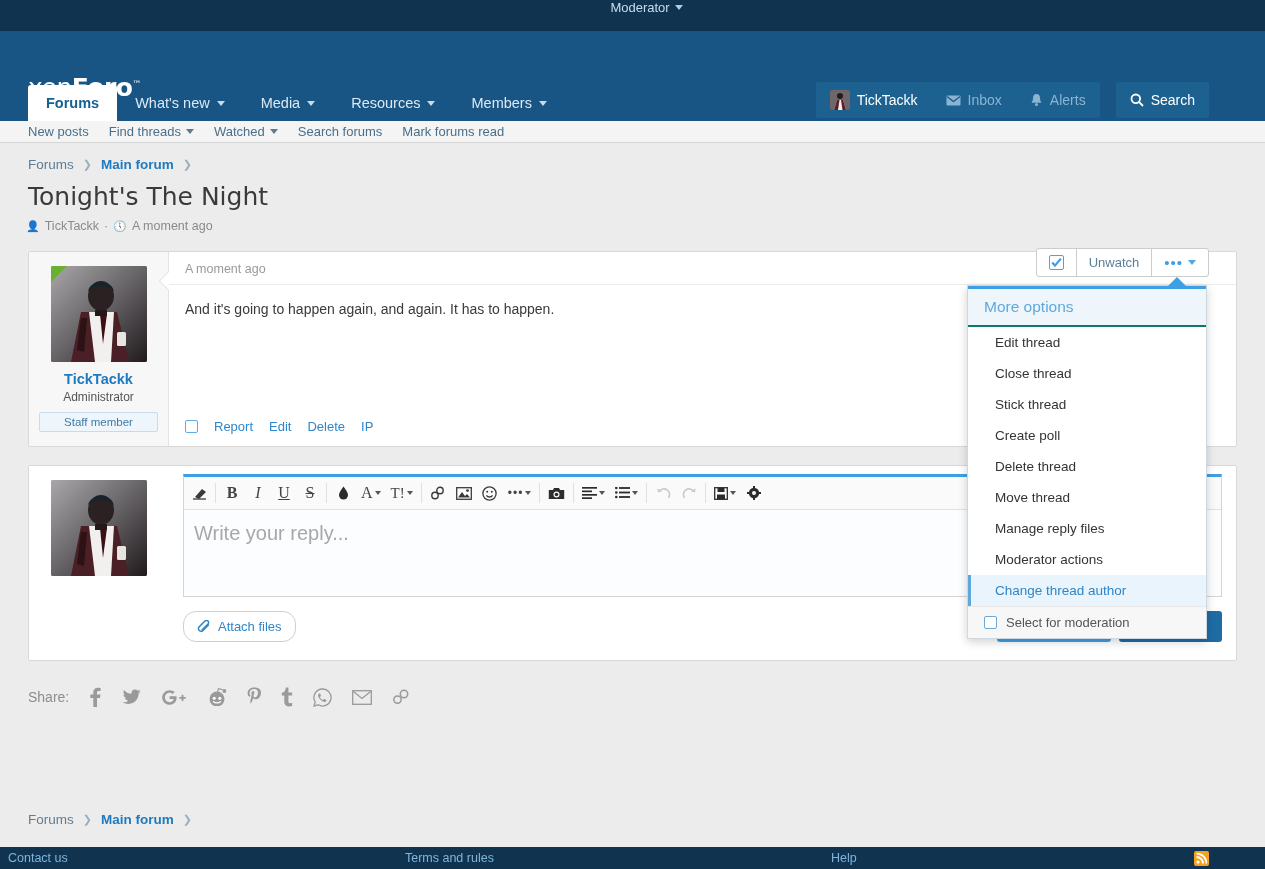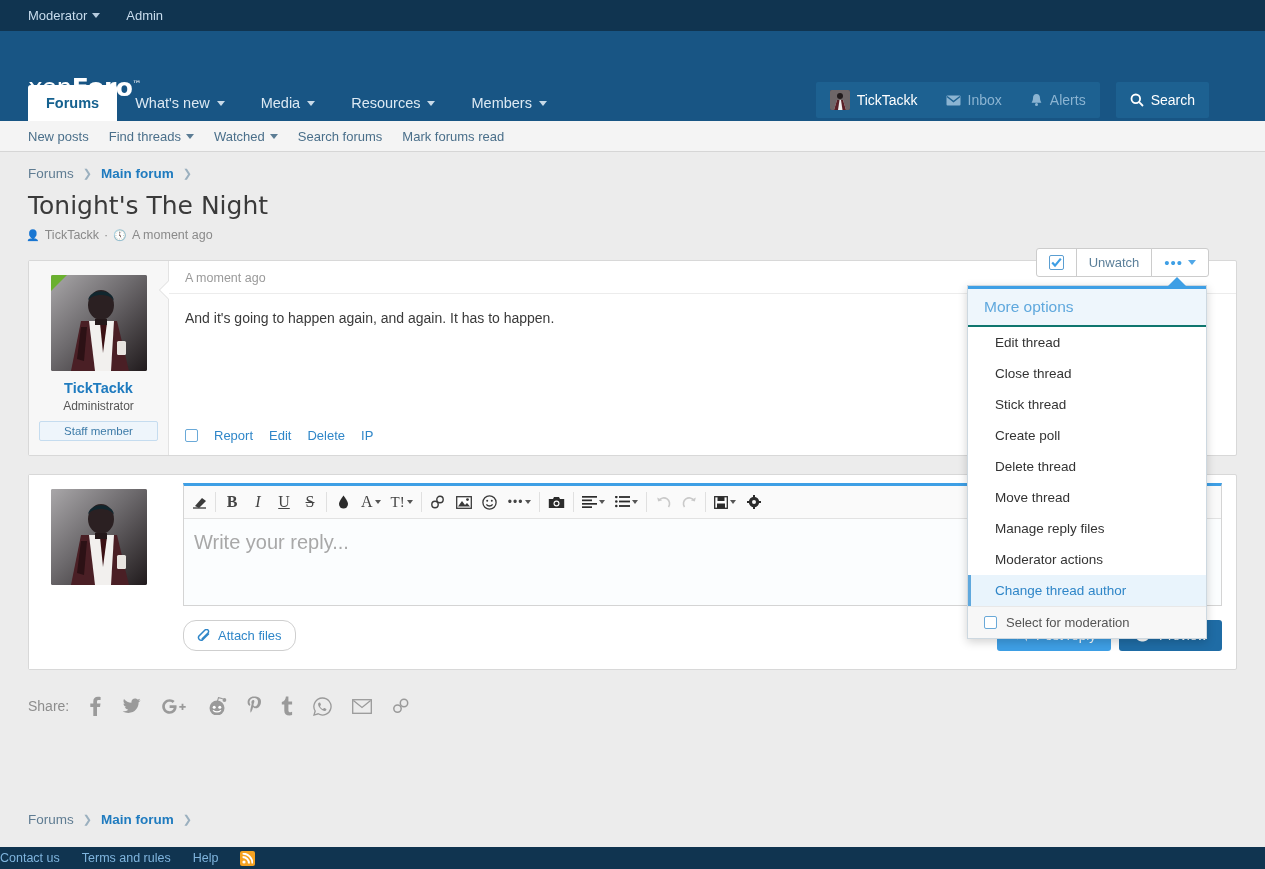--- a/index.html
+++ b/index.html
@@ -12,21 +12,21 @@
     background:#ececec;
     color:#333;
     overflow:hidden;
     position:relative;
   }
 
   
   .modbar {
     height:31px; background:#103450;
     display:flex; align-items:center;
-    padding-left:28px; gap:26px;
+    padding-left:28px; gap:26px;flex-direction:column;
   }
   .modbar a {
     color:#c8dced; font-size:13px; text-decoration:none;
     display:flex; align-items:center; gap:5px;
   }
   .caret-d {
     width:0;height:0;border-left:4px solid transparent;
     border-right:4px solid transparent;border-top:5px solid currentColor;
     display:inline-block; opacity:.9;
   }
@@ -67,21 +67,21 @@
   .navitem.strong { color:#fff; }
   .navitem.dim { color:#8bb4d2; }
   .navsearch { margin-left:16px; background:#1d6191; border-radius:2px; }
   .avatar-mini {
     width:20px;height:20px;border-radius:2px;overflow:hidden;
     background:#5a3a3a; flex:none;
   }
 
   
   .subnav {
-    background:#f4f4f4; height:31px; border-bottom:1px solid #d6d6d6;
+    background:#f4f4f4; height:22px; border-bottom:1px solid #d6d6d6;
     display:flex; align-items:center; padding-left:28px; gap:20px;
   }
   .subnav a {
     color:#4a6f8a; font-size:13px; text-decoration:none;
     display:flex; align-items:center; gap:5px;
   }
 
   
   .crumbs { padding:14px 0 0 28px; display:flex; align-items:center; gap:9px; font-size:13.5px; }
   .crumbs a { text-decoration:none; color:#5f7c92; }
@@ -239,22 +239,22 @@
 
   
   .crumbs2 { position:absolute; left:28px; top:812px; display:flex; align-items:center; gap:9px; font-size:13.5px; }
   .crumbs2 a { text-decoration:none; color:#5f7c92; }
   .crumbs2 a.b { color:#1f7bbf; font-weight:bold; }
   .crumbs2 .sep { color:#9bb0bf; font-size:11px; }
 
   
   .footer {
     position:absolute; left:0; bottom:0; width:1265px; height:22px;
-    background:#103450; display:flex; align-items:center; justify-content:flex-start;
-    padding-right:56px; gap:22px;
+    background:#103450; display:flex; align-items:center; justify-content:space-between;
+    padding-right:56px; gap:22px;padding-left:8px;
   }
   .footer a { color:#7fb4dd; font-size:12.5px; text-decoration:none; }
   .rss {
     width:15px;height:15px;background:#f5a222;border-radius:2px;
     display:flex;align-items:center;justify-content:center;
     color:#fff;font-size:10px;
   }
 
   
   .menu {

